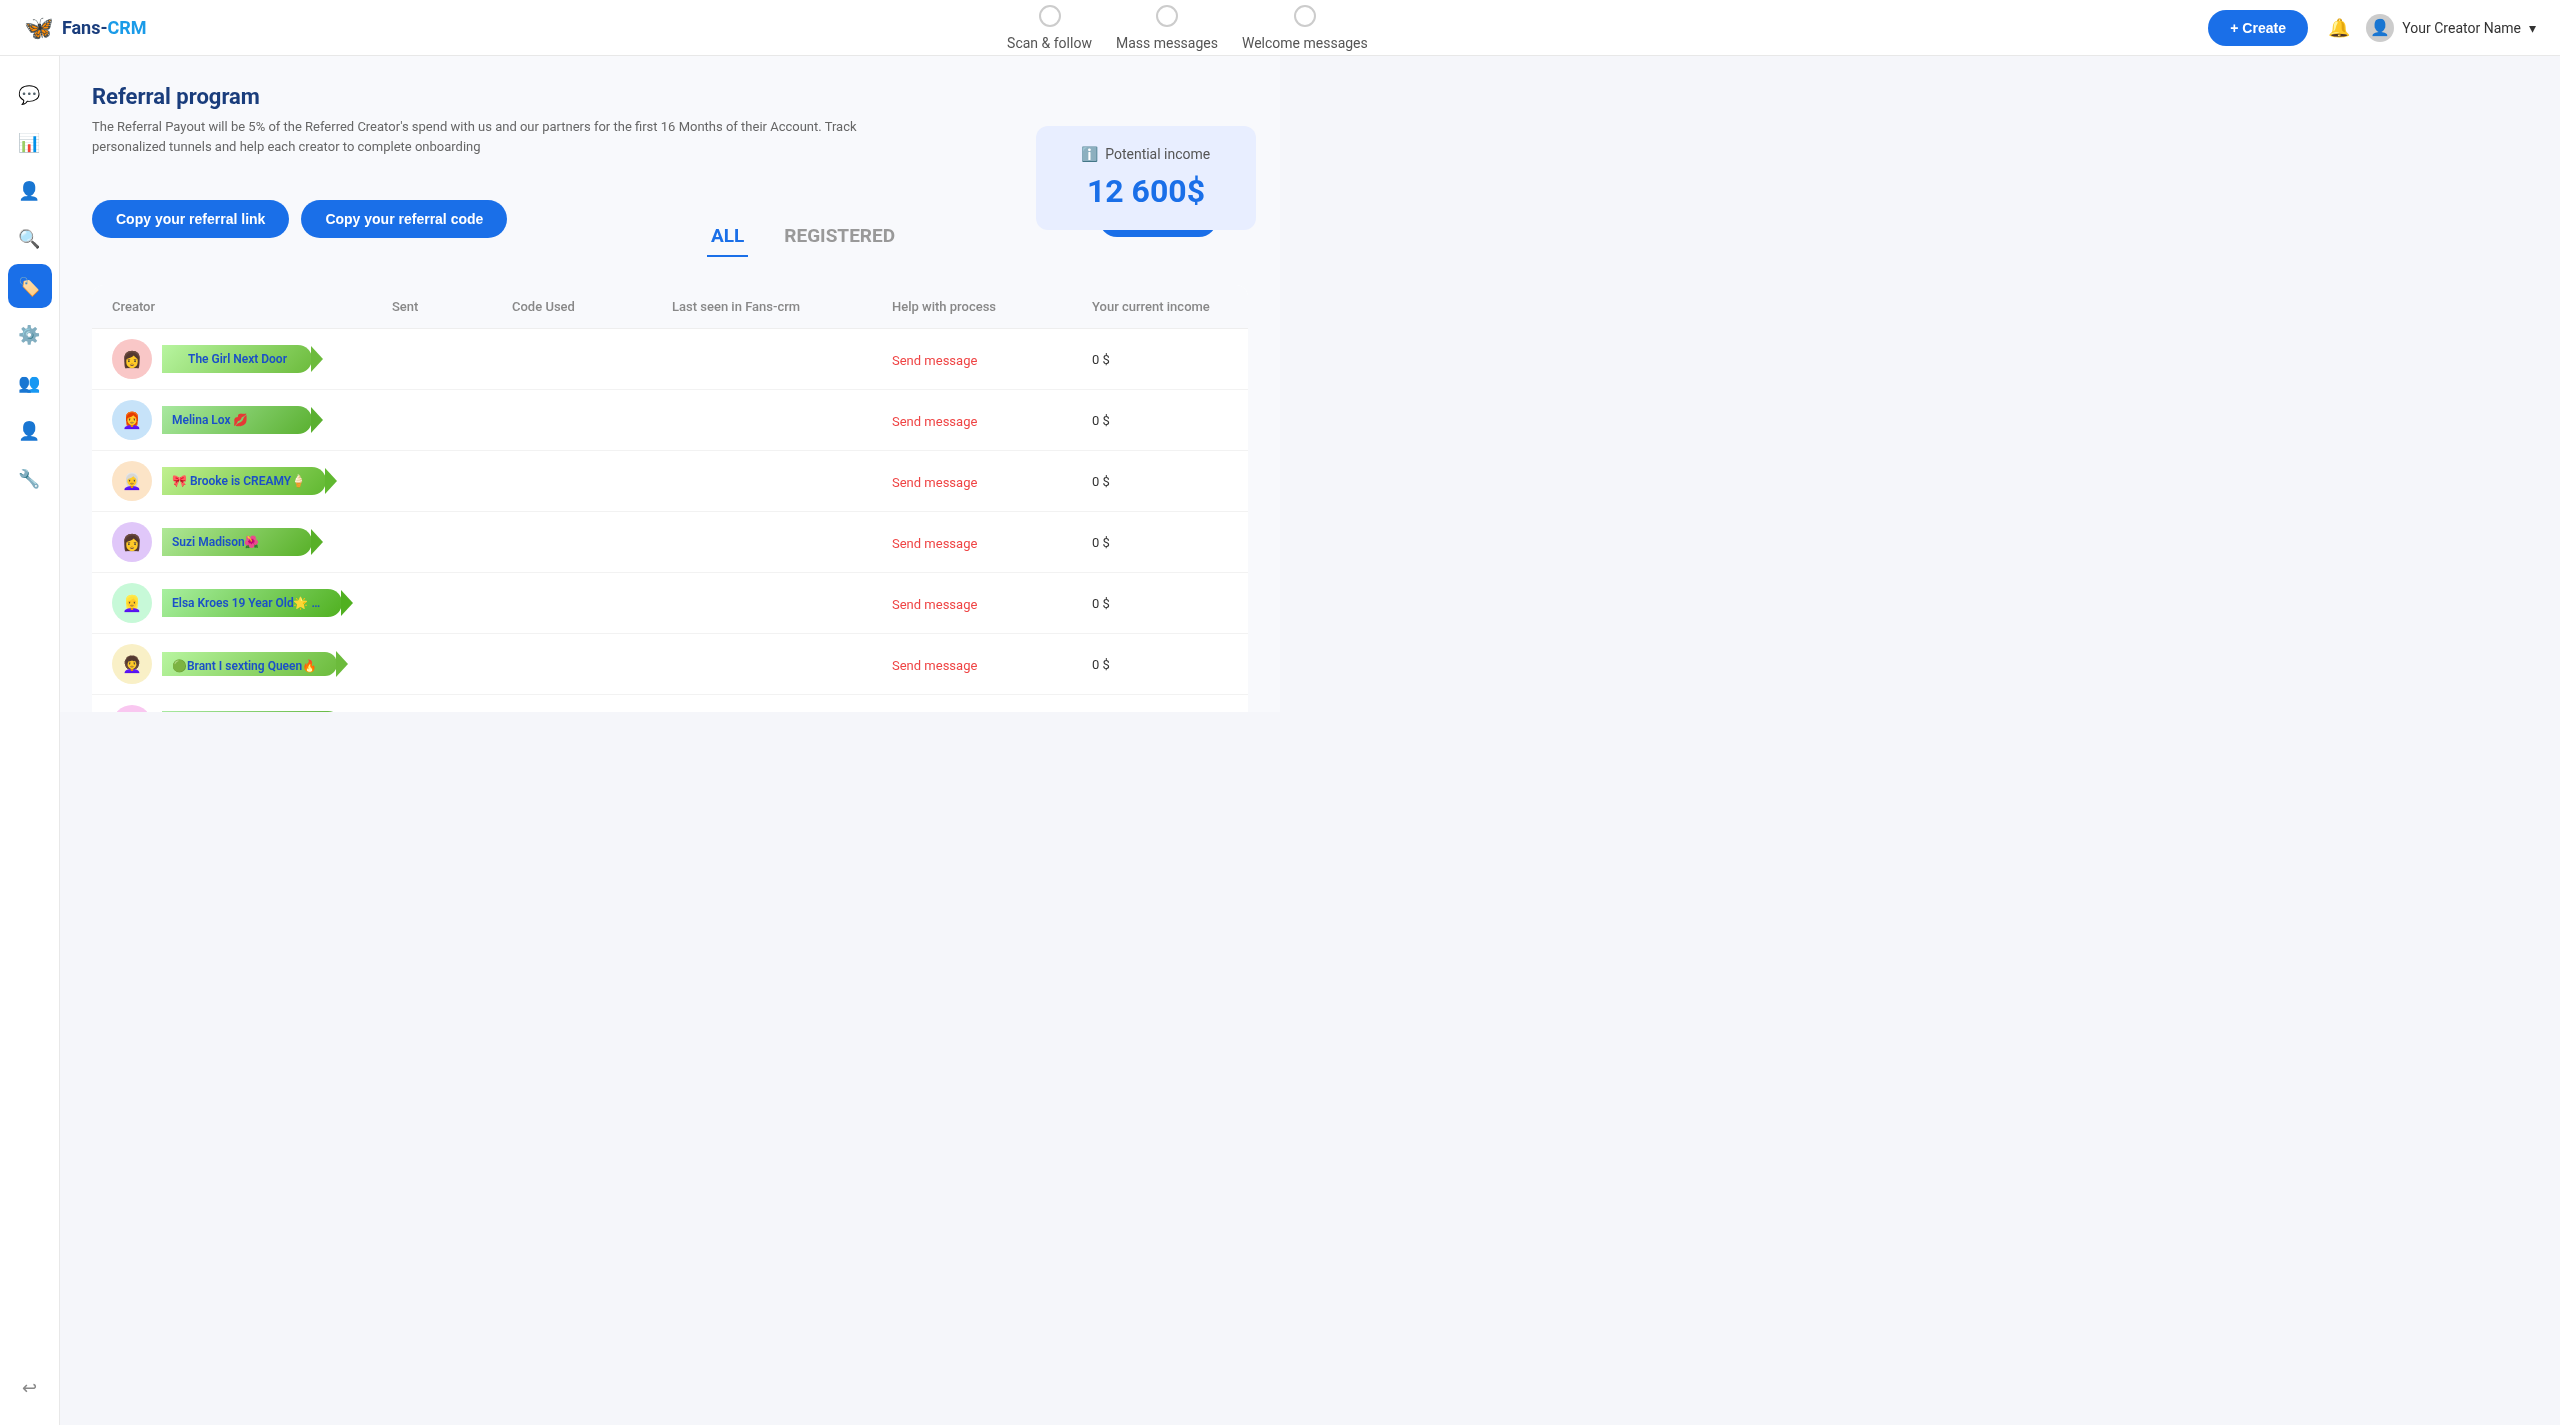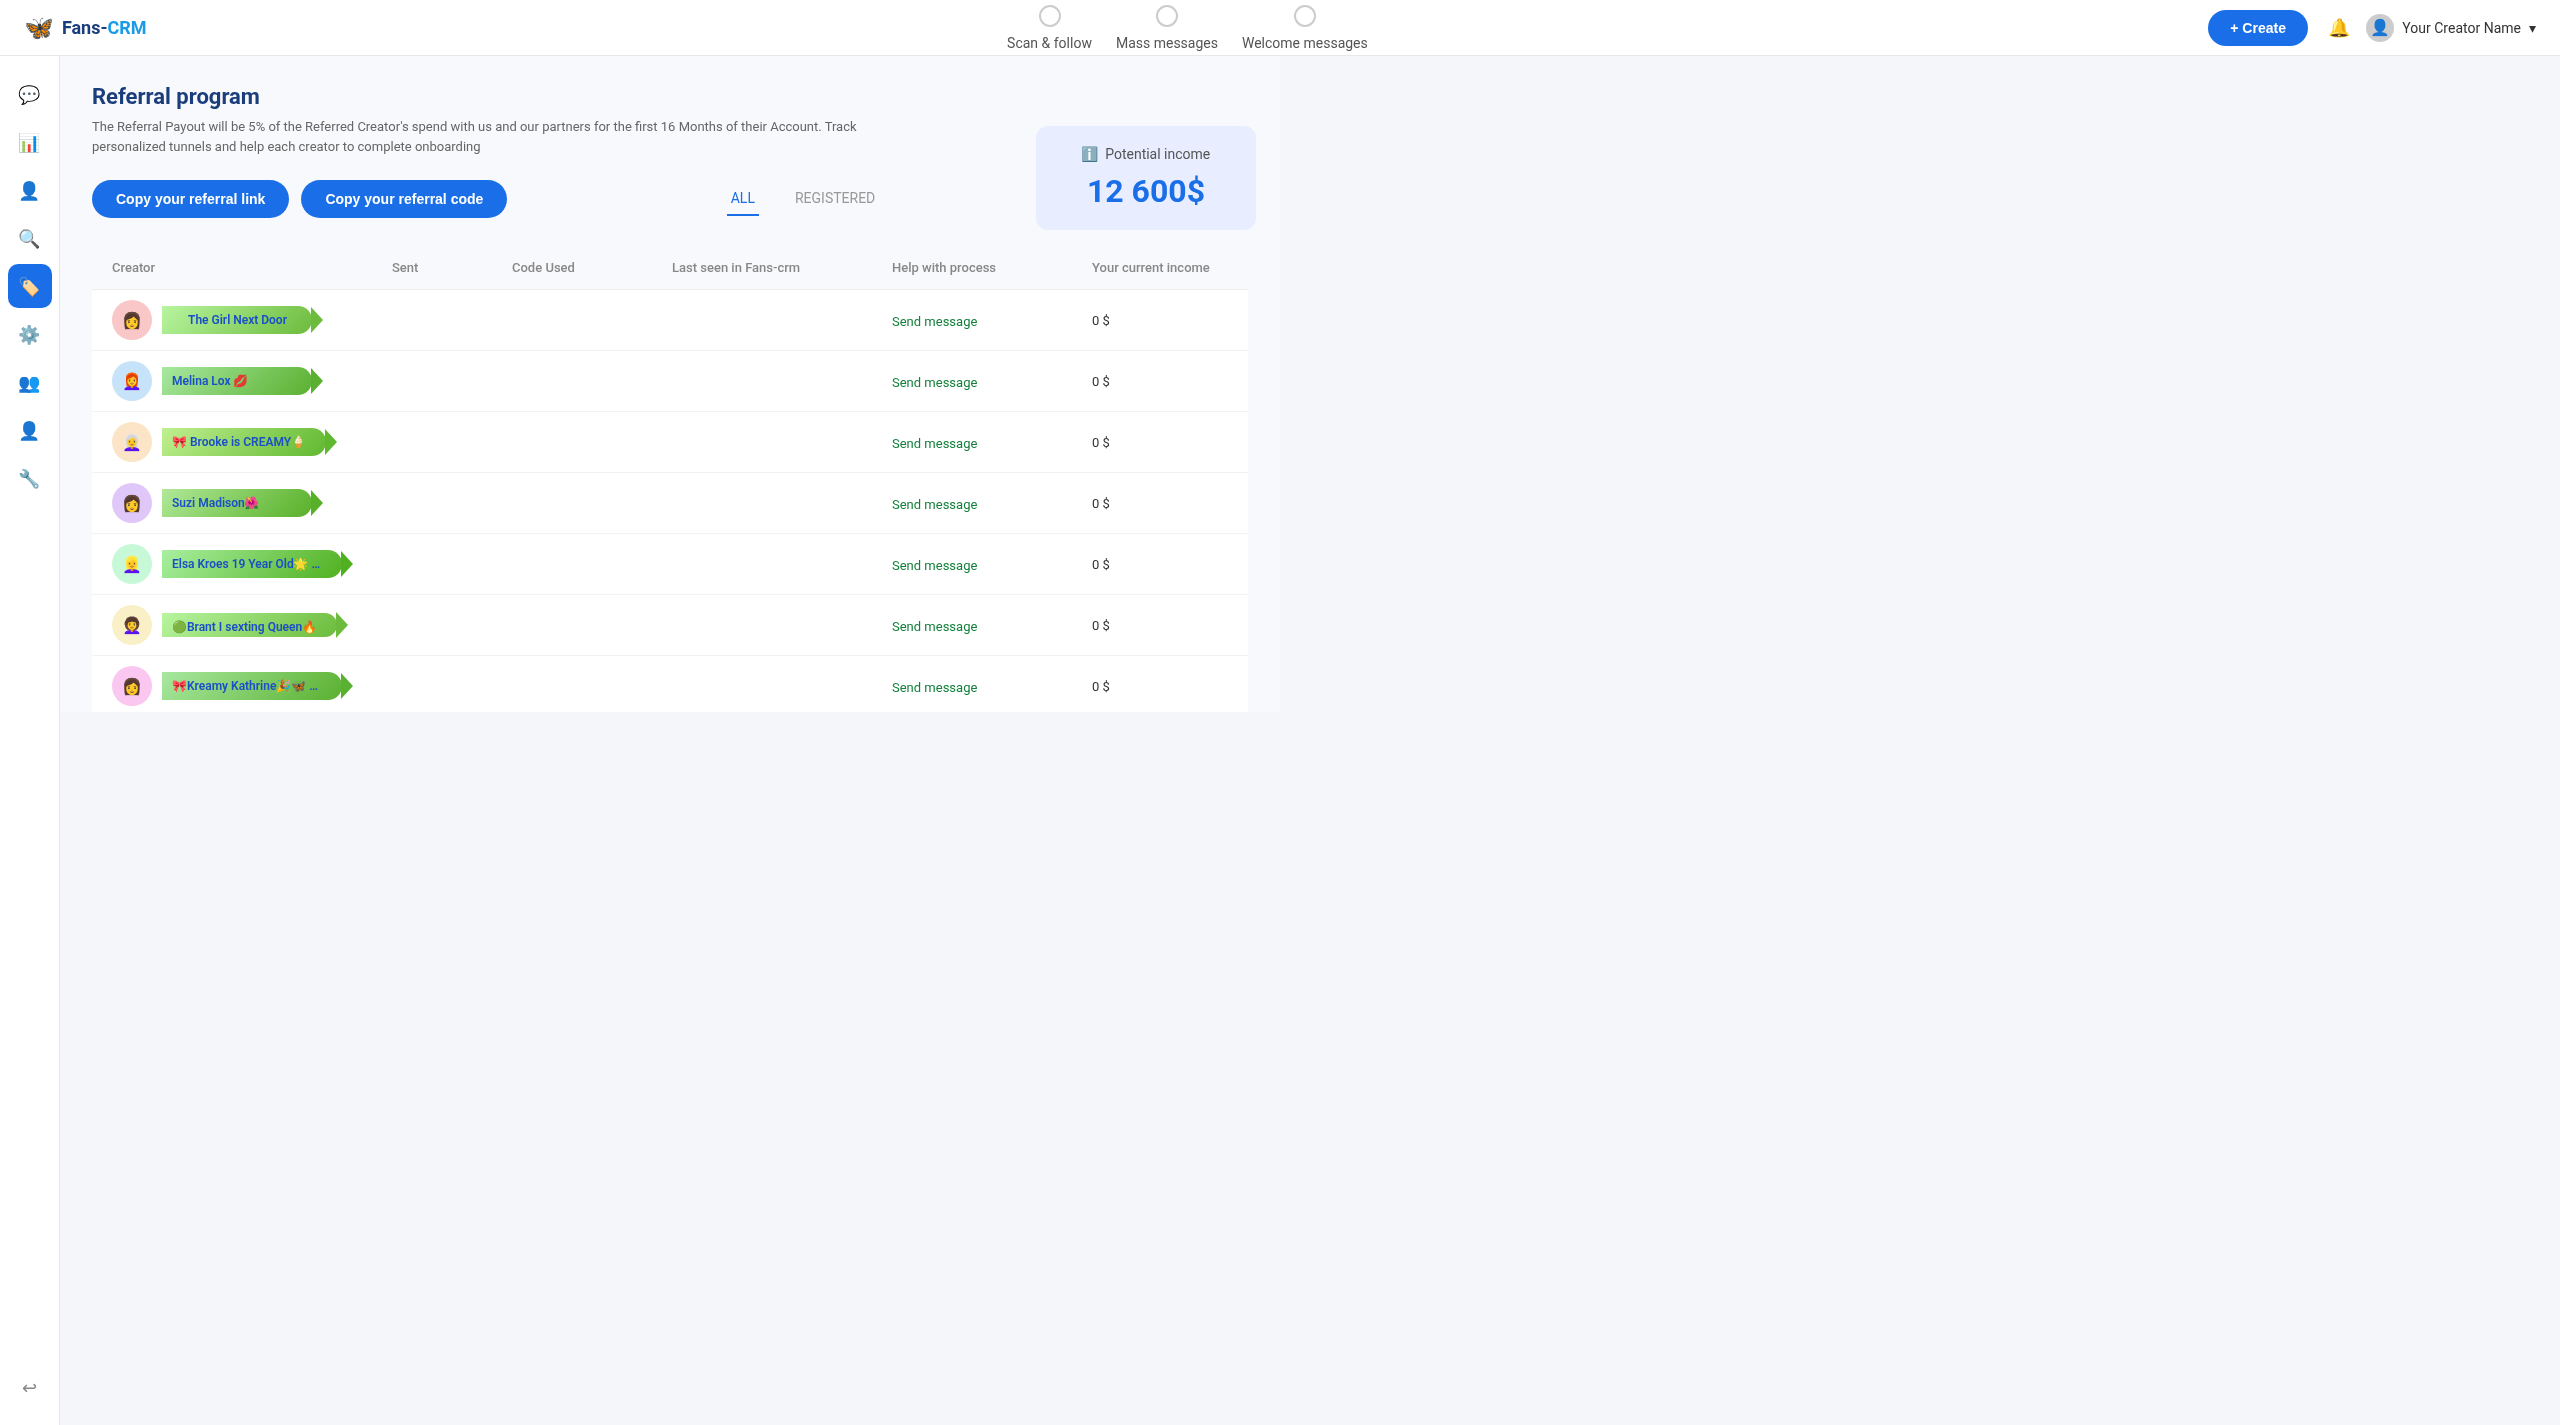--- a/index.html
+++ b/index.html
@@ -185,26 +185,27 @@
       background: #1a6fe8;
       color: #fff;
       border: none;
       border-radius: 24px;
       padding: 11px 24px;
       font-size: 14px;
       font-weight: 600;
       cursor: pointer;
     }
     .tab {
-      font-size: 14px;
-      font-weight: 400;
+      font-size: 19px;
+      font-weight: 700;
       padding: 8px 4px;
       cursor: pointer;
       color: #999;
       border-bottom: 2px solid transparent;
+      margin-top: 36px;
     }
     .tab.active {
       color: #1a6fe8;
       border-bottom: 2px solid #1a6fe8;
     }
 
     .send-to-all-btn {
       background: #1a6fe8;
       color: #fff;
       border: none;
@@ -263,21 +264,21 @@
       border-radius: 50%;
       object-fit: cover;
       background: #ddd;
       flex-shrink: 0;
       display: flex;
       align-items: center;
       justify-content: center;
       font-size: 16px;
     }
     .send-msg-link {
-      color: #15803d;
+      color: #ef4444;
       font-size: 13px;
       cursor: pointer;
       text-decoration: none;
     }
     .income-cell {
       font-size: 13px;
       color: #333;
     }
 
     

